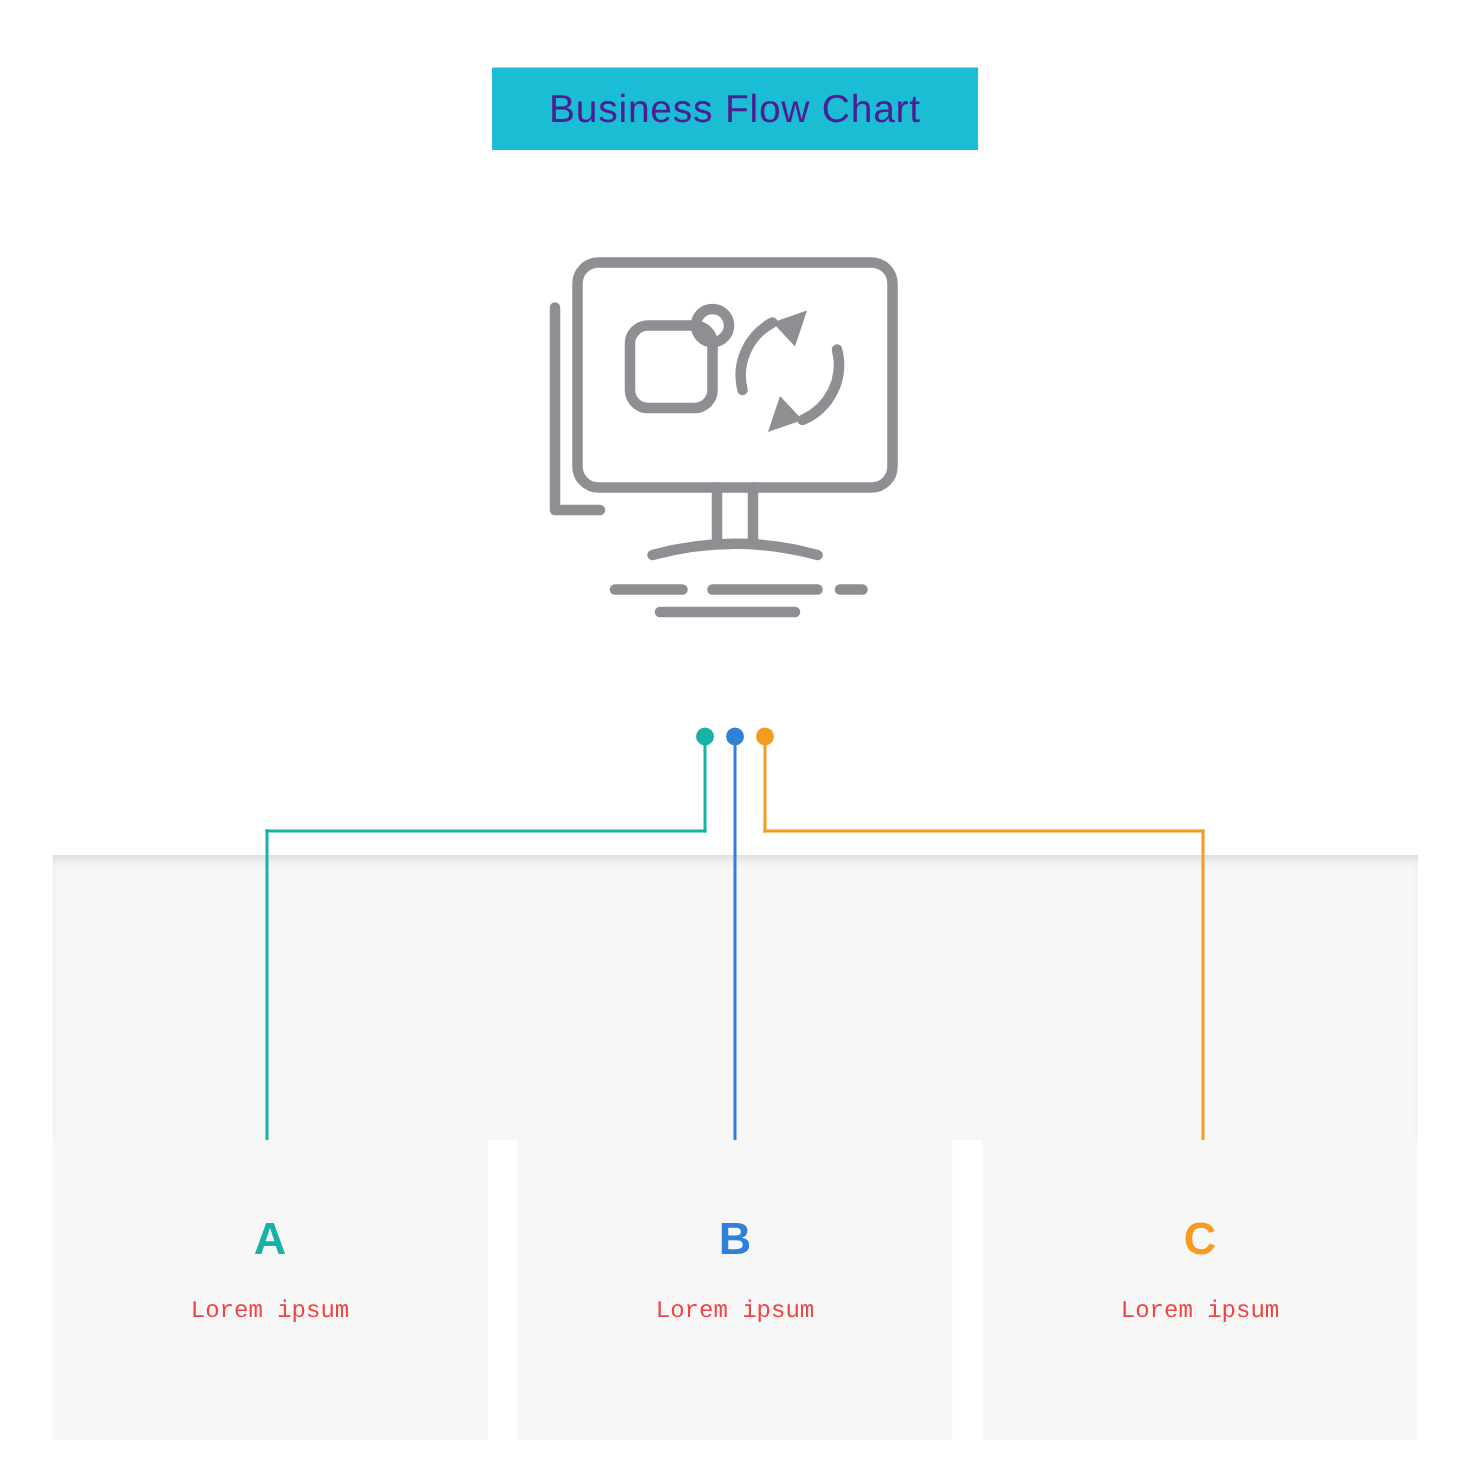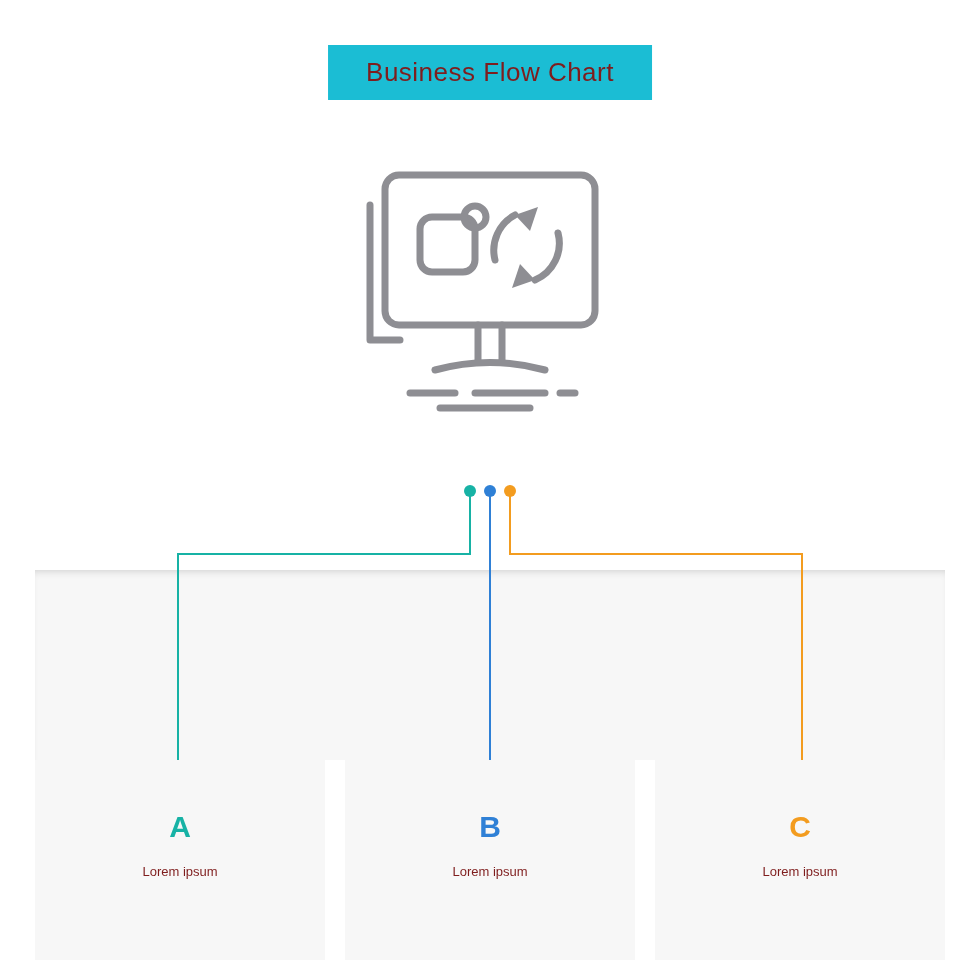--- a/index.html
+++ b/index.html
@@ -10,21 +10,21 @@
     font-family: Arial, Helvetica, sans-serif;
     position: relative;
     overflow: hidden;
   }
   .banner {
     position: absolute;
     top: 45px;
     left: 50%;
     transform: translateX(-50%);
     background: #1bbdd4;
-    color: #7f1d1d;
+    color: #4c1d95;
     font-size: 26px;
     font-weight: 400;
     padding: 12px 38px;
     letter-spacing: 0.5px;
   }
   .icon-main {
     position: absolute;
     top: 145px;
     left: 50%;
     transform: translateX(-50%);
@@ -85,23 +85,24 @@
   }
   .card-letter {
     font-size: 30px;
     font-weight: 700;
     margin-bottom: 18px;
   }
   .card-a .card-letter { color: #17b2a5; }
   .card-b .card-letter { color: #2f80d6; }
   .card-c .card-letter { color: #f39c1f; }
   .card-text {
-    font-size: 13px;
-    color: #7f1d1d;
+    font-size: 16px;
+    color: #ef4444;
     line-height: 1.5;
+    font-family: Liberation Mono, monospace;
   }
 </style>
 </head>
 <body>
 
 <div class="banner">Business Flow Chart</div>
 
 <div class="icon-main">
   <svg viewBox="0 0 300 300" fill="none" stroke="#8e8e93" stroke-width="7" stroke-linecap="round" stroke-linejoin="round">
 

